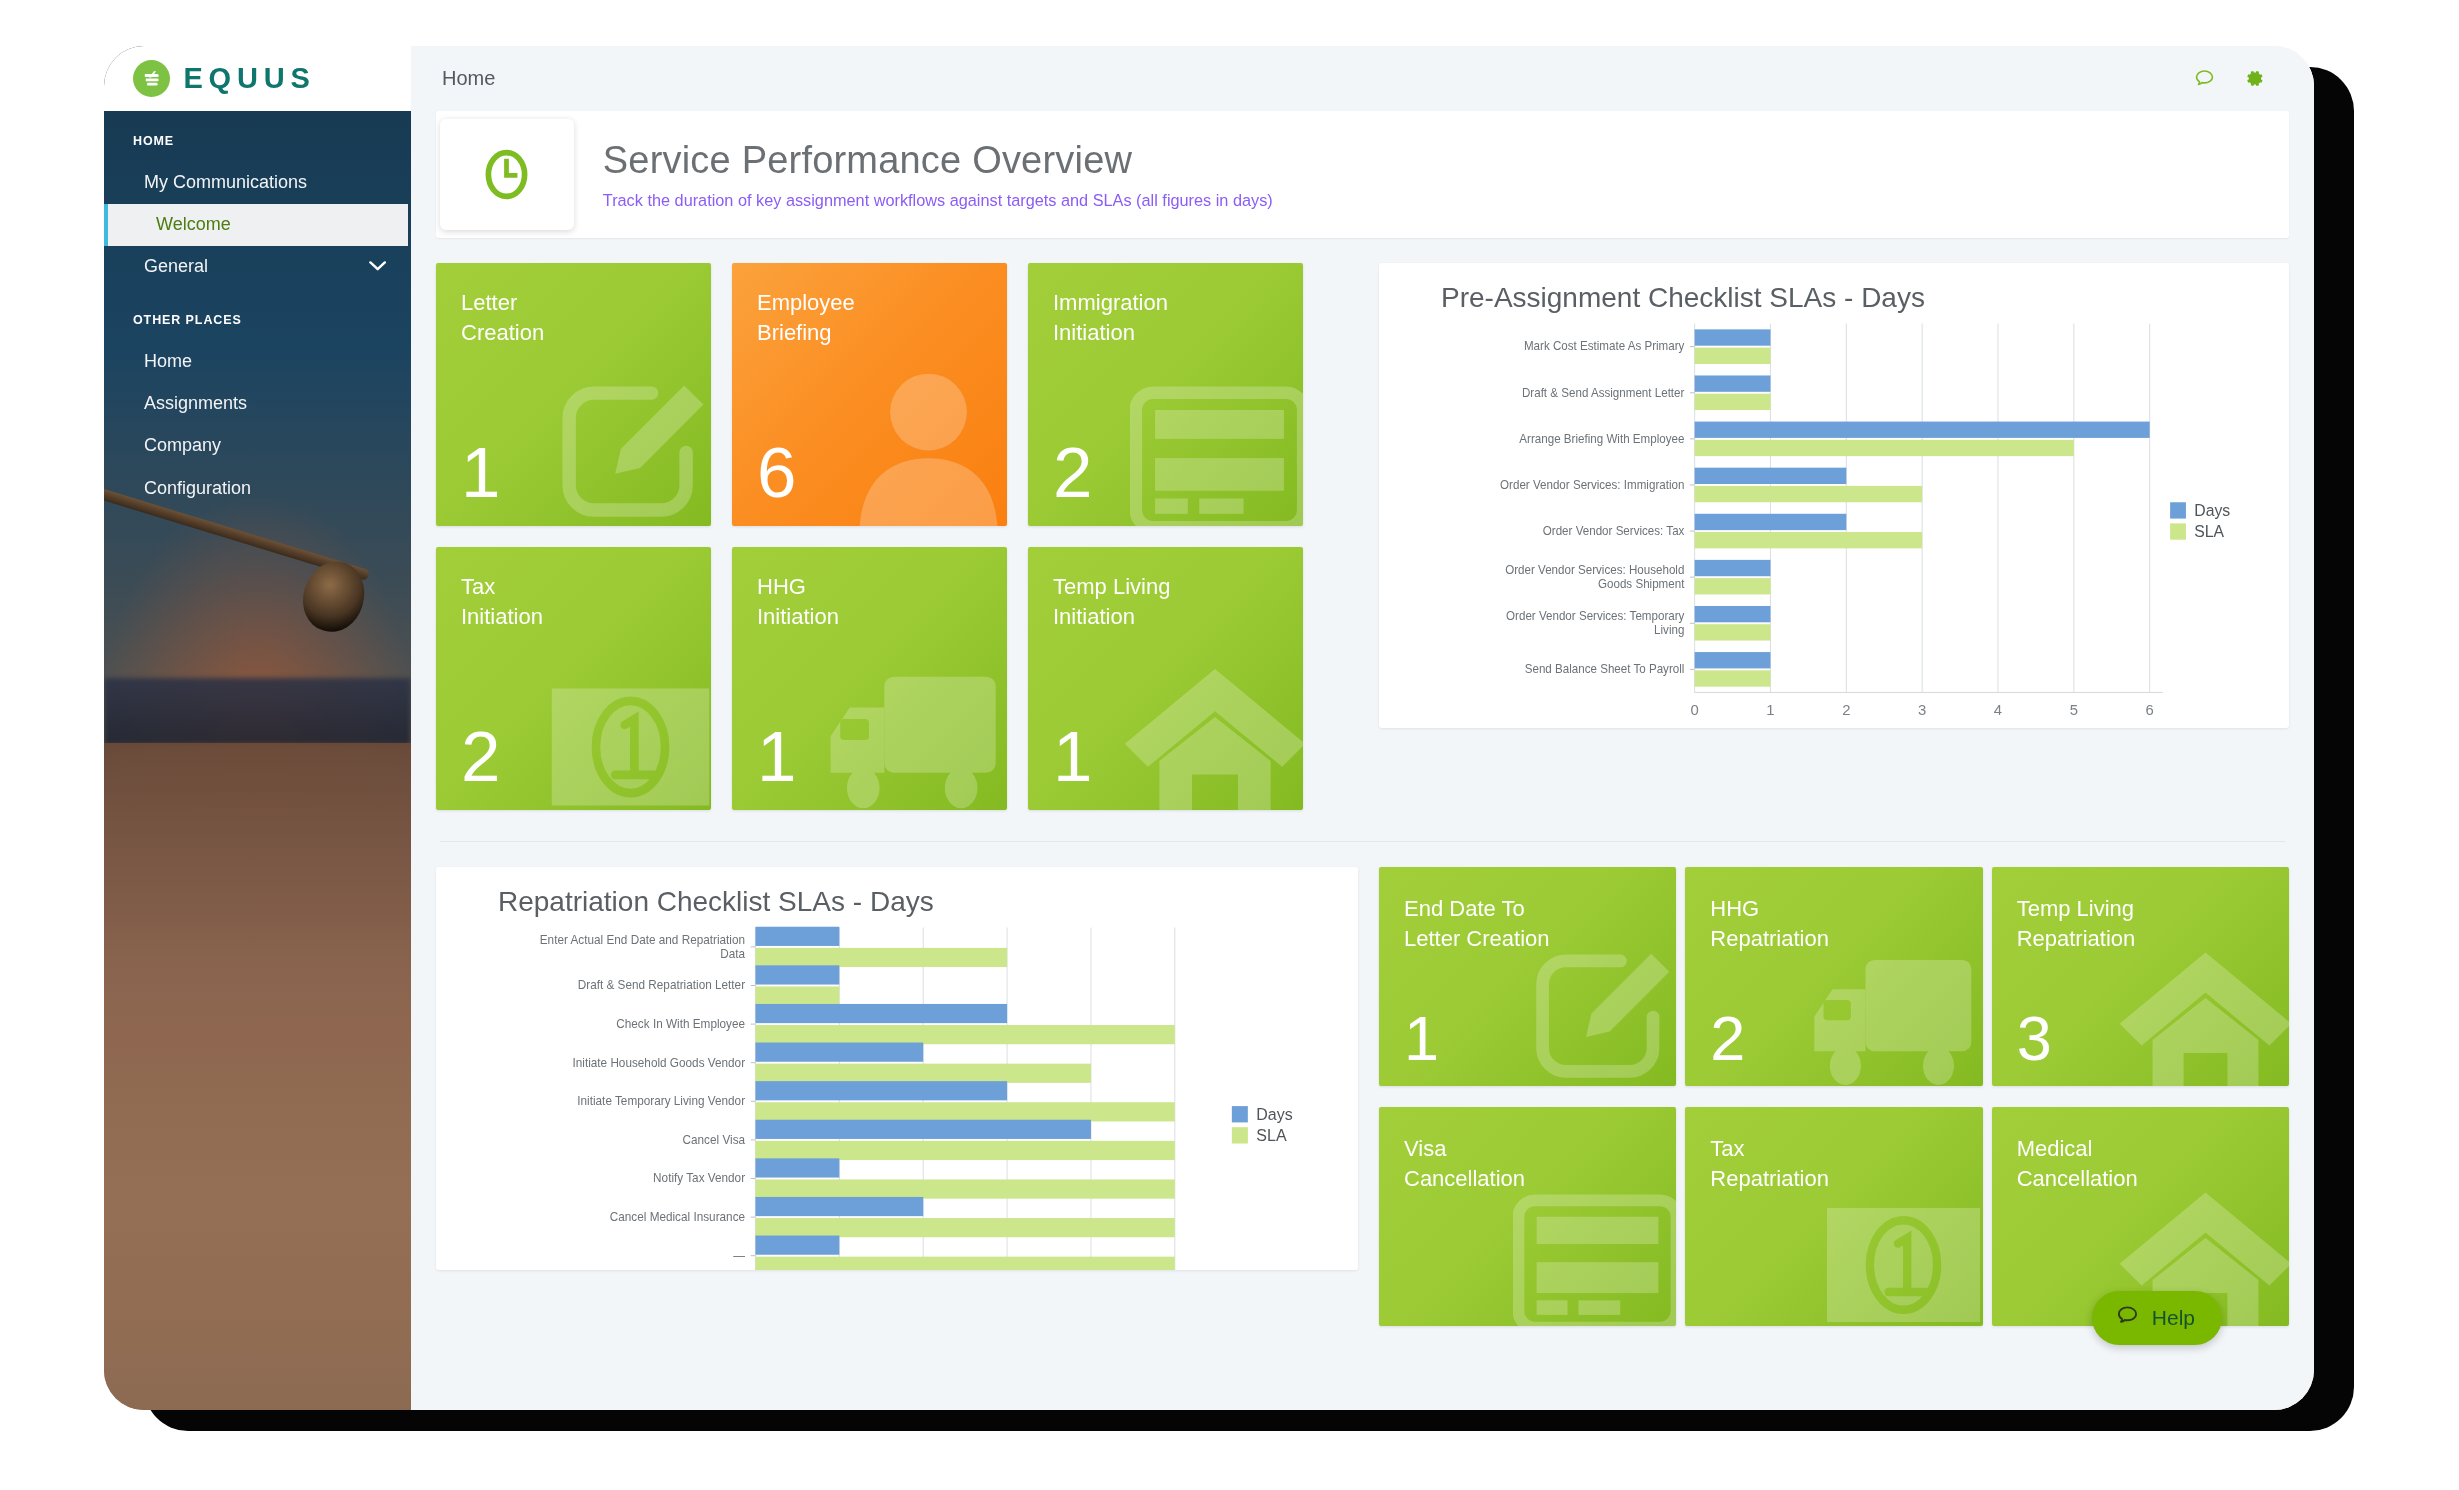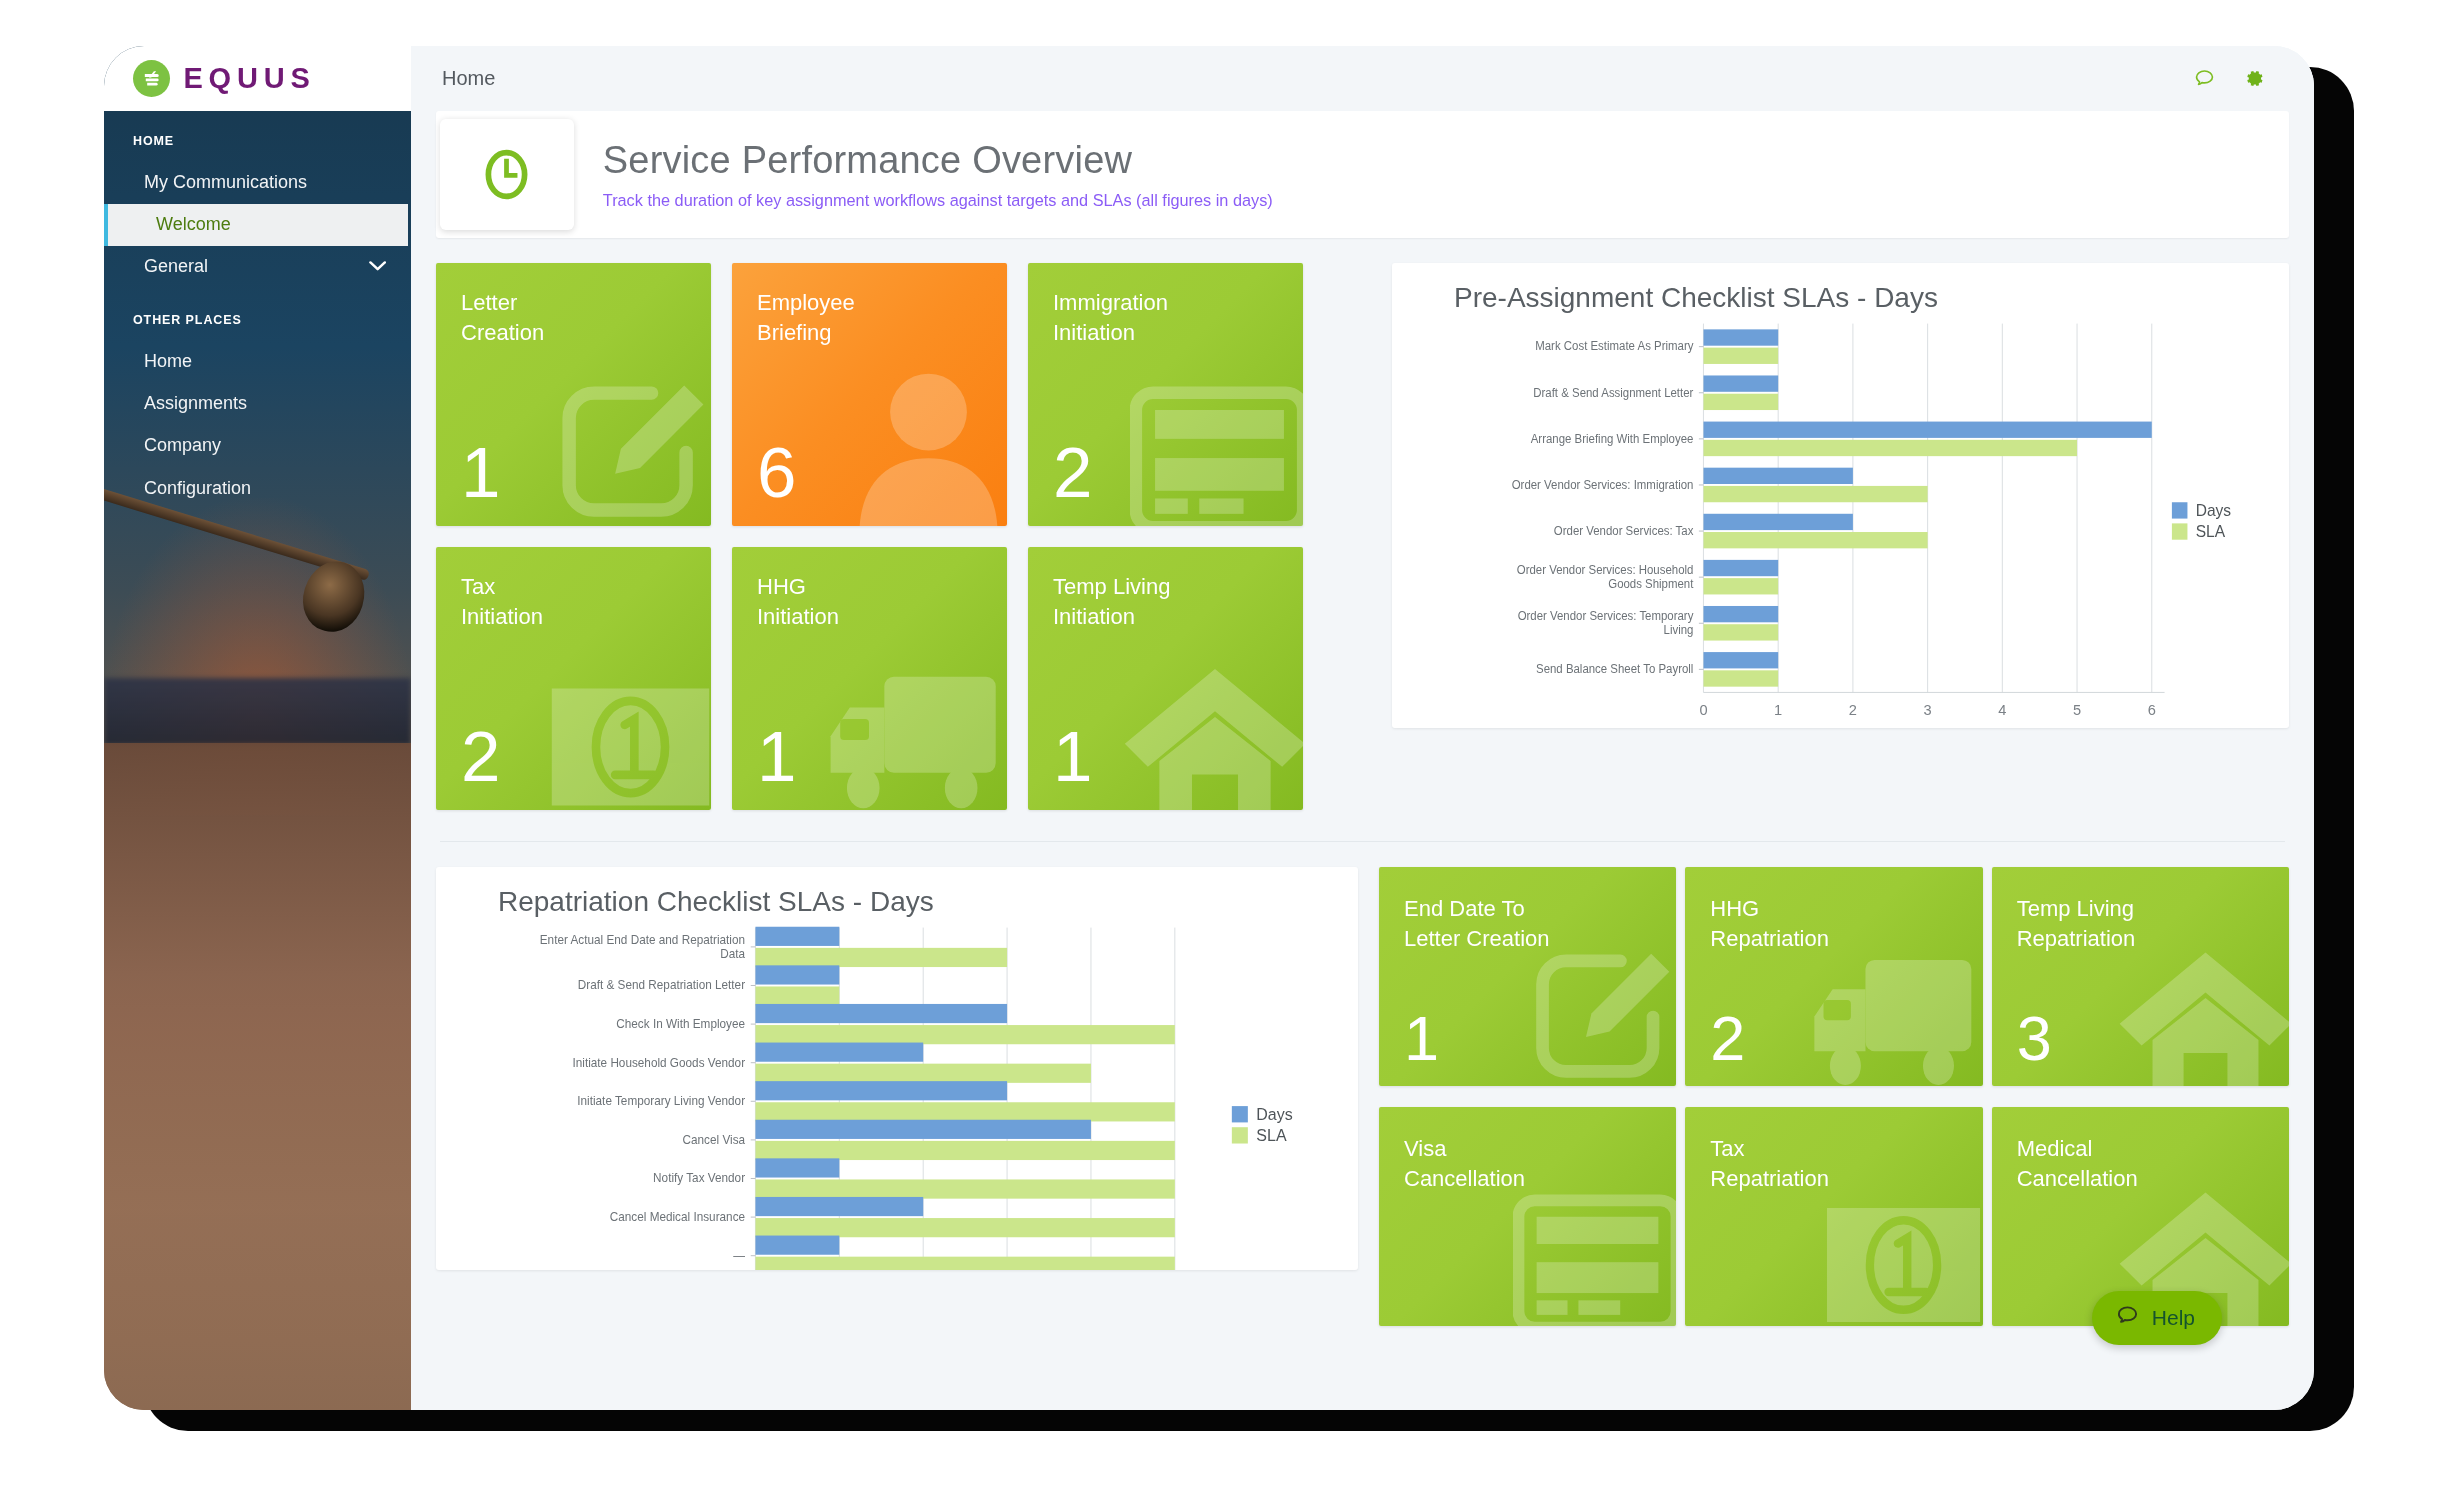--- a/index.html
+++ b/index.html
@@ -87,21 +87,21 @@
     gap: 13.4px;
   }
   #brand-logo {
     width: 37px; height: 37px; border-radius: 50%;
     background: #7dc242;
     display: flex; align-items: center; justify-content: center;
     flex: 0 0 37px;
   }
   #brand-logo svg { display:block; }
   #brand-text {
-    font-size: 29px; letter-spacing: 5.8px; color: #701a75; font-weight: 700;
+    font-size: 29px; letter-spacing: 5.8px; color: #0f766e; font-weight: 700;
   }
 
   #nav { position: relative; z-index: 3; padding-top: 23px; }
   .nav-section-label {
     font-size: 12.5px; font-weight: 700; letter-spacing: 0.9px;
     padding: 0 0 13.4px 29px; color: #ffffff; text-transform: uppercase;
   }
   .nav-item {
     padding: 10.6px 29px 10.6px 40px;
     font-size: 18px; color: #f2f4f6;
@@ -160,21 +160,21 @@
     background: #ffffff;
     border-radius: 5.8px;
     box-shadow: 0 1.9px 6.7px rgba(0,0,0,.14);
     display:flex; align-items:center; justify-content:center;
     flex: 0 0 134px;
   }
   #page-head-texts { padding-left: 29px; }
   #page-title { font-size: 38px; color: #6b7075; font-weight: 400; letter-spacing: 0.2px; }
   #page-subtitle { font-size: 16.3px; color: #8b5cf6; padding-top: 8.6px; }
 
-  #row-top { display: flex; gap: 34px; margin-top: 25px; }
+  #row-top { display: flex; gap: 21px; margin-top: 25px; }
   #tiles-left { flex: 0 0 922px; }
   .tile-grid { display: grid; grid-template-columns: repeat(3, 275px); gap: 21px; }
 
   .tile {
     position: relative;
     height: 263px;
     border-radius: 1.9px;
     overflow: hidden;
     cursor: pointer;
     box-shadow: 0 1px 2.9px rgba(0,0,0,.10);

